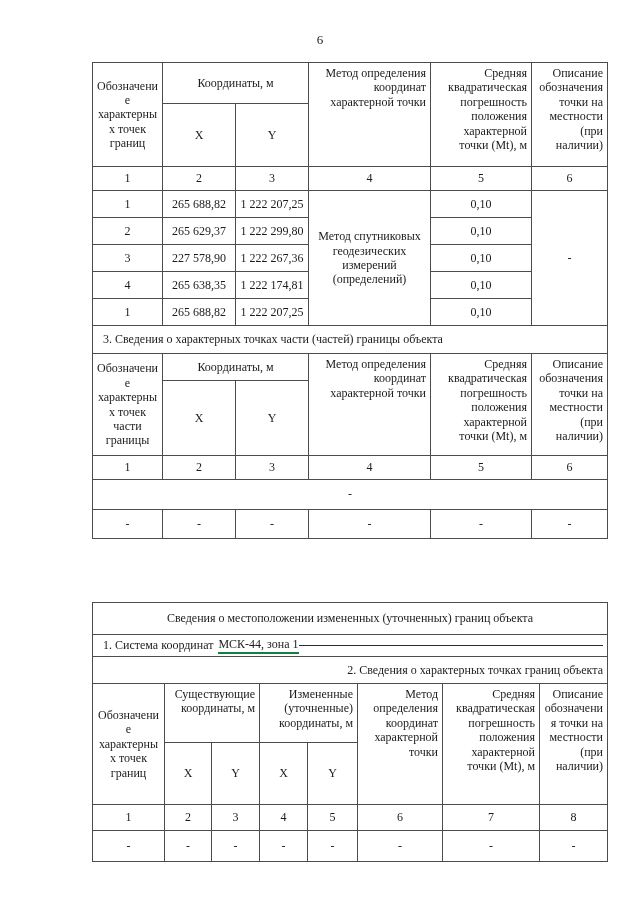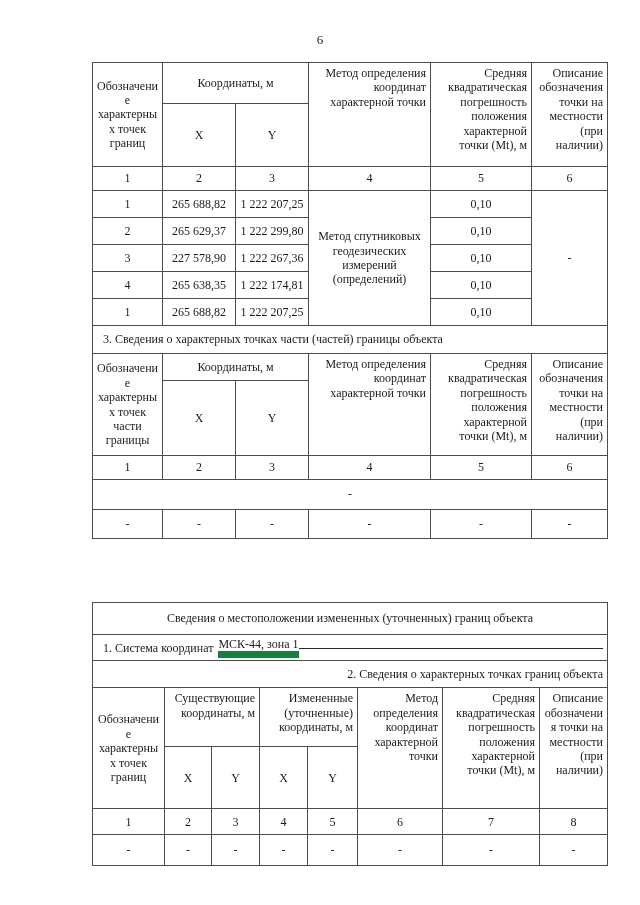--- a/index.html
+++ b/index.html
@@ -27,21 +27,21 @@
   .c-title td{height:27px;}
   .c-coord td{height:17px;}
   .c-cap td{height:22px;text-align:right;}
   .c-group td{height:53px;}
   .c-xy td{height:57px;}
   .c-num td{height:21px;}
   .c-dash td{height:26px;}
   .section-heading{position:absolute;top:545px;left:0;width:640px;text-align:center;font-size:13px;}
   .coord-line{display:flex;align-items:center;text-align:left;}
   .coord-prefix{margin-right:5px;white-space:nowrap;}
-  .coord-value{border-bottom:7px solid #15803d;white-space:nowrap;}
+  .coord-value{border-bottom:2px solid #15803d;white-space:nowrap;}
   .coord-filler{flex:1;border-bottom:1px solid #2b2b2b;margin-bottom:0;height:1px;}
 </style>
 </head>
 <body>
 
 <div class="sheet">
 
   <div class="page-num">6</div>
 
   <table class="tbl tbl-main">

